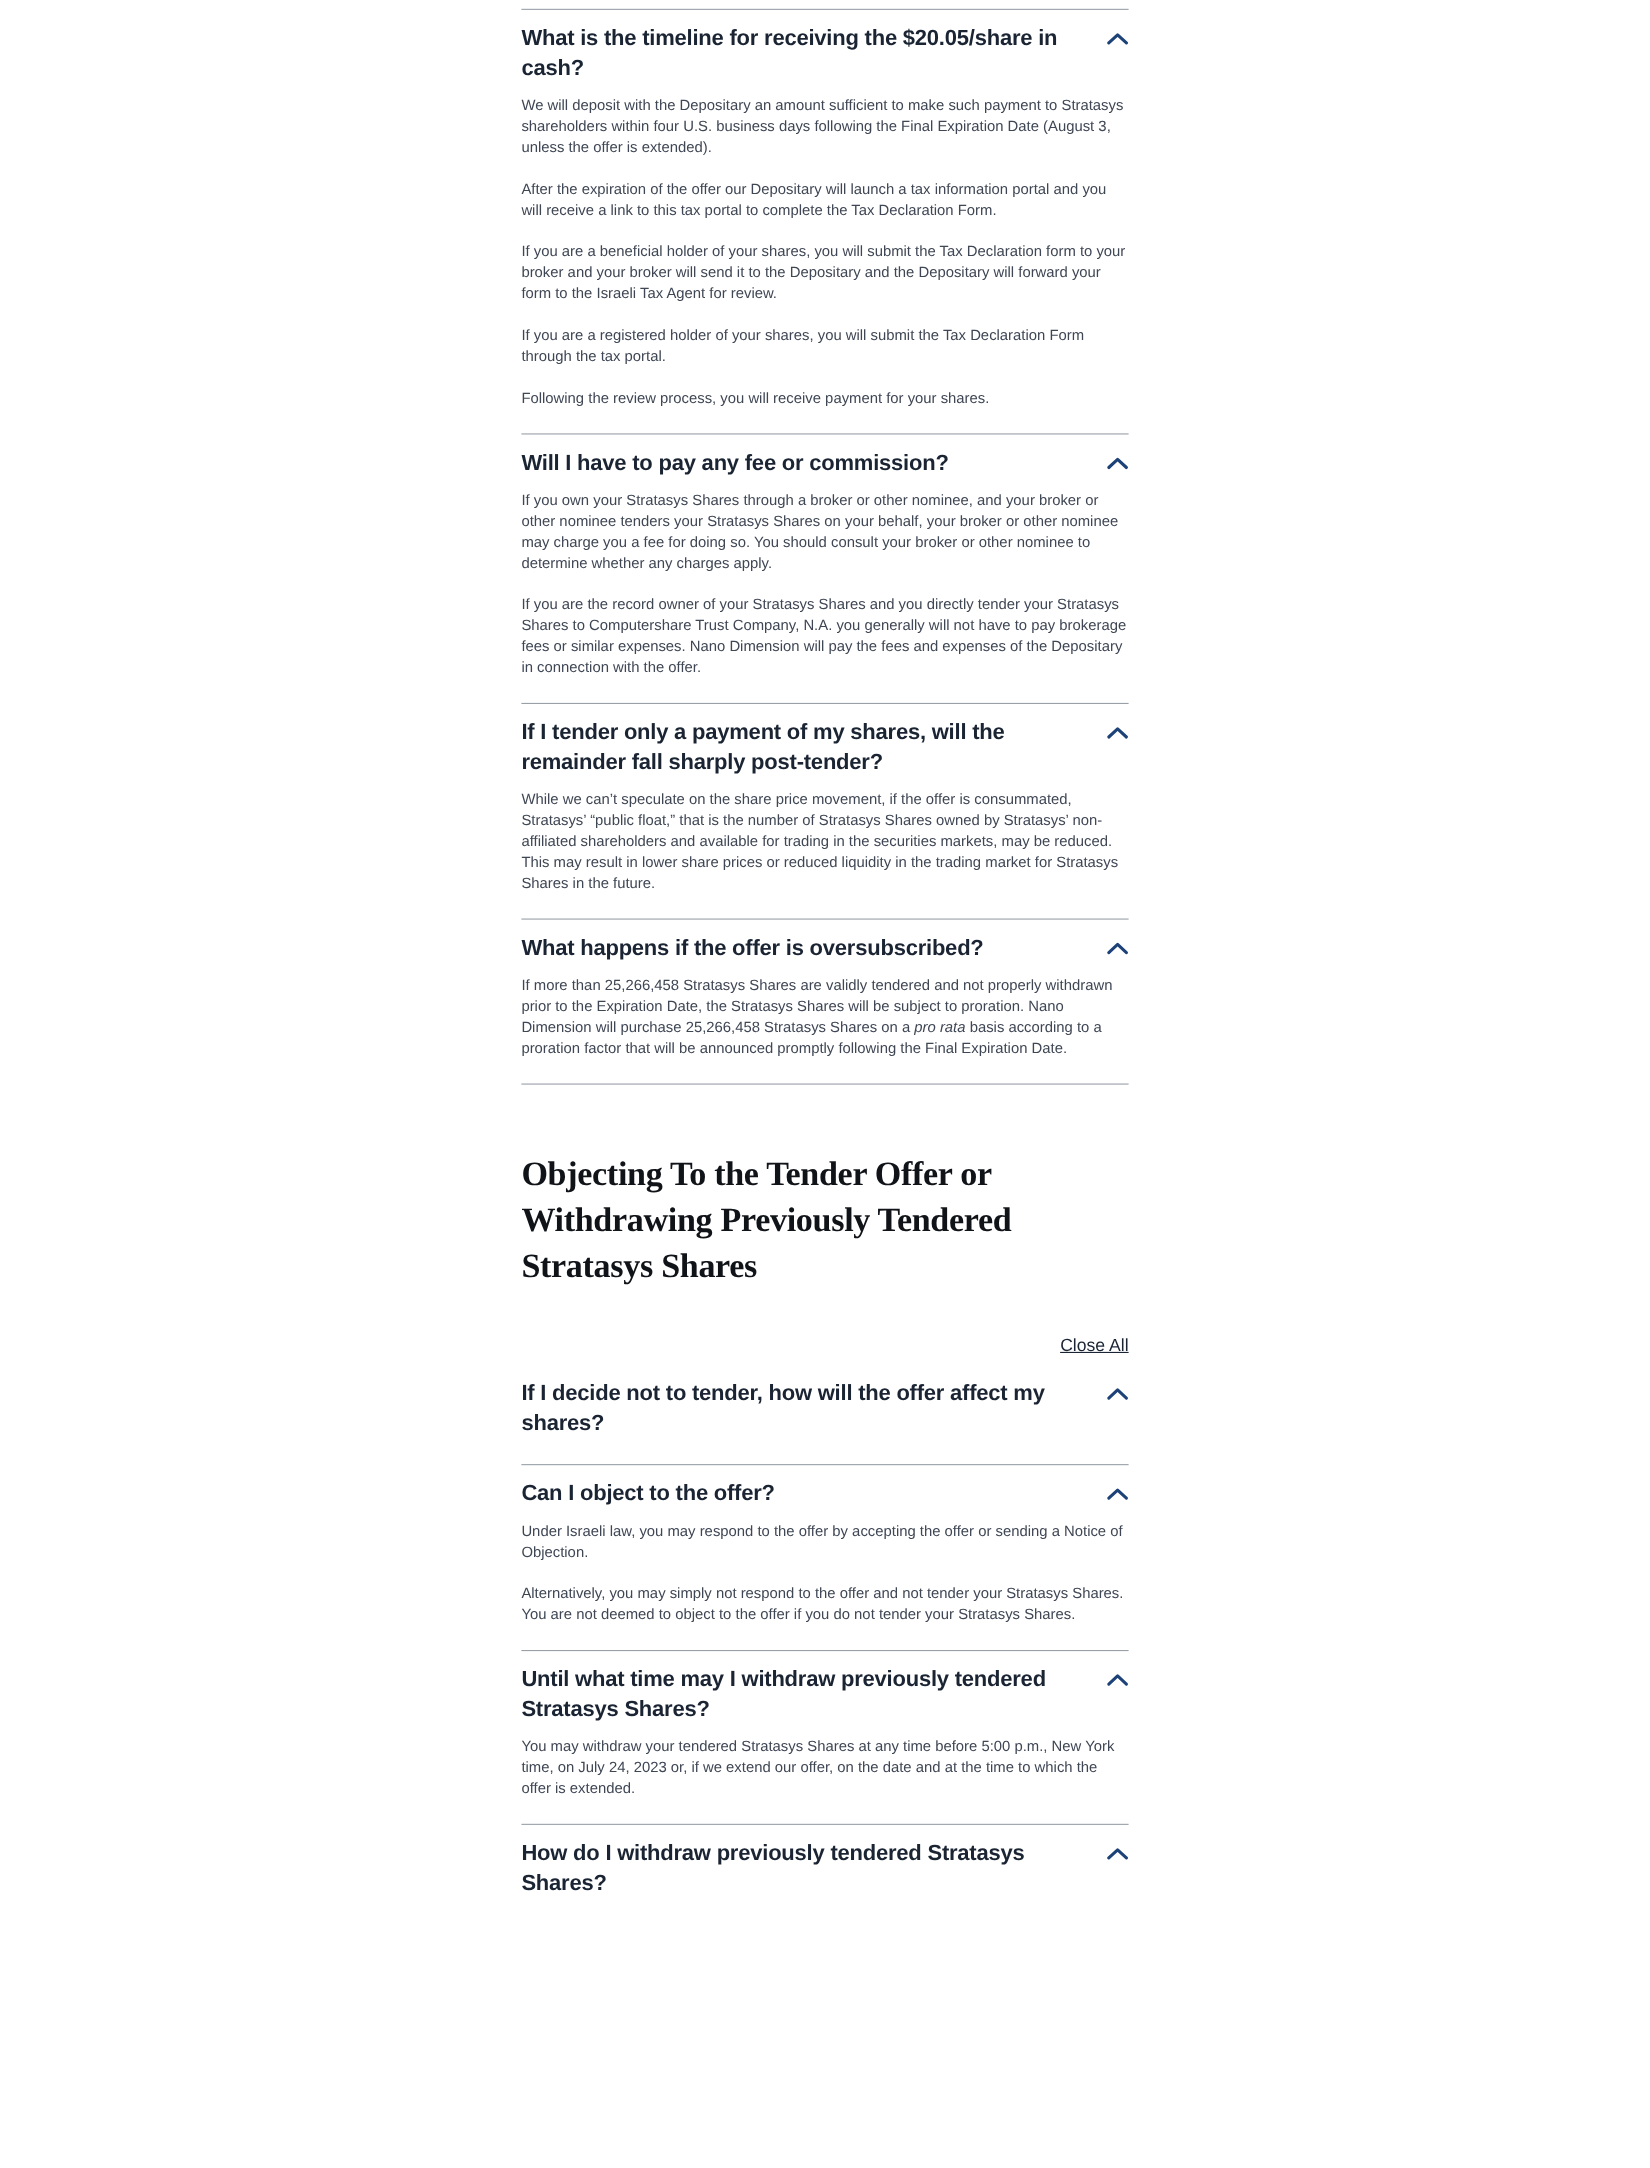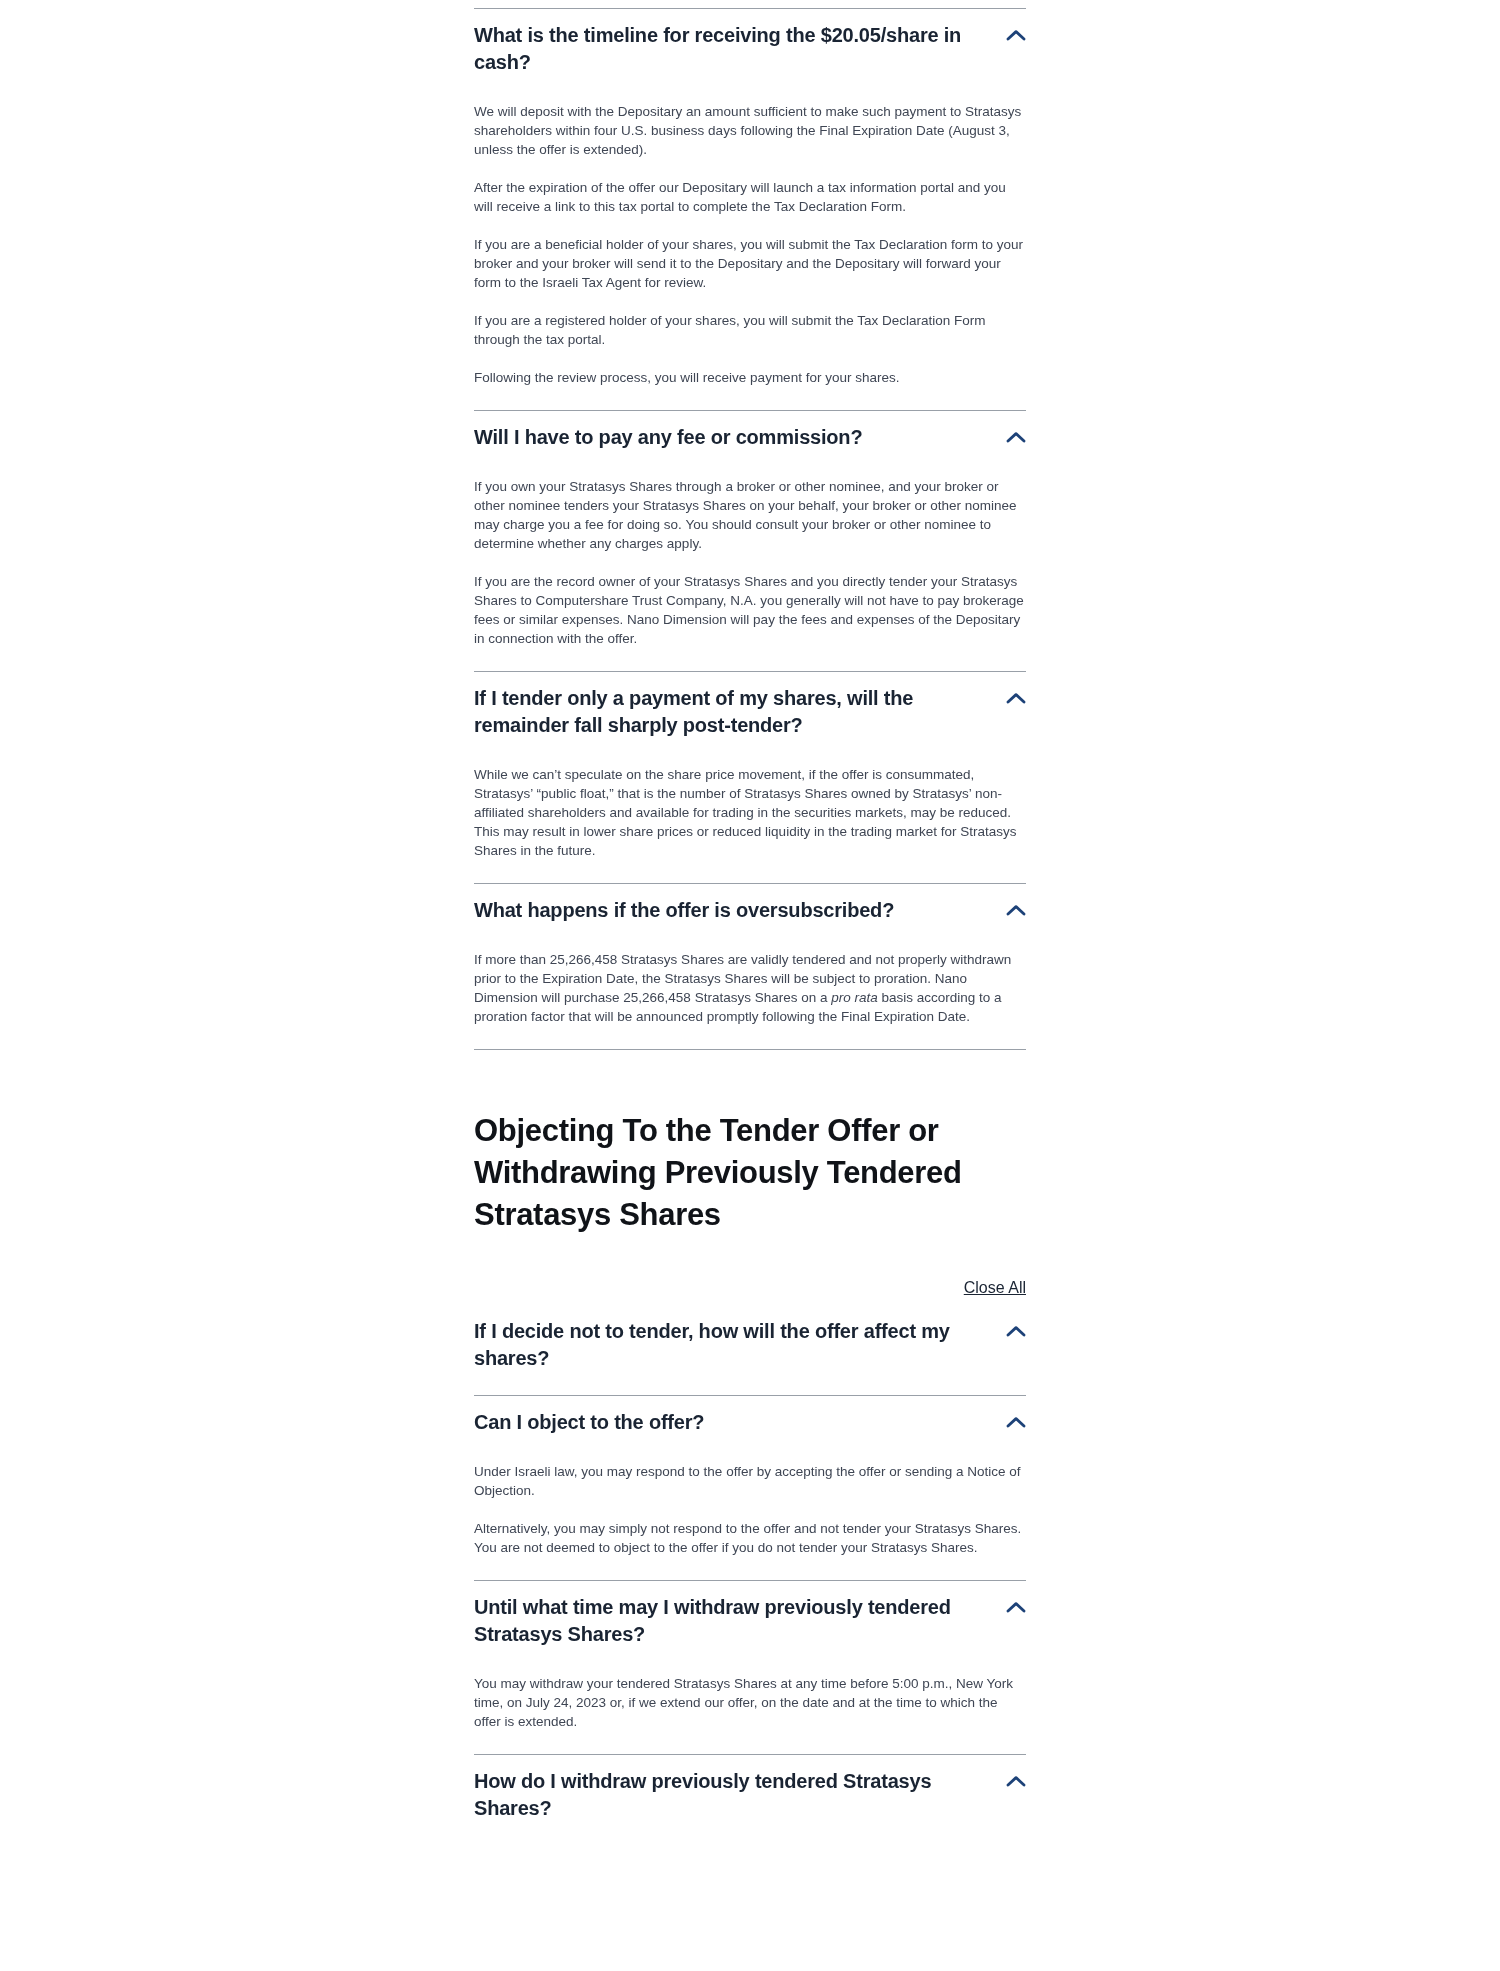--- a/index.html
+++ b/index.html
@@ -21,28 +21,28 @@
   .faq-item{border-top:1px solid var(--divider);padding:13px 0 23px;}
   #faq-top{border-bottom:1px solid var(--divider);}
   #faq-bottom .faq-item:first-child{border-top:none;padding-top:24px;}
   .faq-q{display:flex;justify-content:flex-start;align-items:flex-start;gap:18px;cursor:pointer;}
   .faq-q-text{
     margin:0;font-size:20px;line-height:1.35;font-weight:700;
     color:var(--heading);letter-spacing:-0.2px;flex:1;
   }
   .chev{flex:0 0 auto;margin-top:7px;display:inline-flex;}
   .chev svg{display:block;}
-  .faq-a{margin-top:26px;}
+  .faq-a{margin-top:10px;}
   .faq-p{margin:0 0 19px;font-size:13.5px;line-height:19px;color:var(--body-text);}
   .faq-p:last-child{margin-bottom:0;}
   .faq-p em{}
   
   .section-title{
     margin:60px 0 0;font-size:31px;line-height:42px;font-weight:700;
-    color:var(--big-heading);letter-spacing:-0.3px;
+    color:var(--big-heading);letter-spacing:-0.3px;font-family:Liberation Serif, serif;
   }
   
   .close-all-row{margin-top:46px;text-align:right;line-height:12px;}
   .close-all{
     font-size:16px;color:var(--heading);text-decoration:underline;
     cursor:pointer;font-weight:400;
   }
 </style>
 </head>
 <body>

